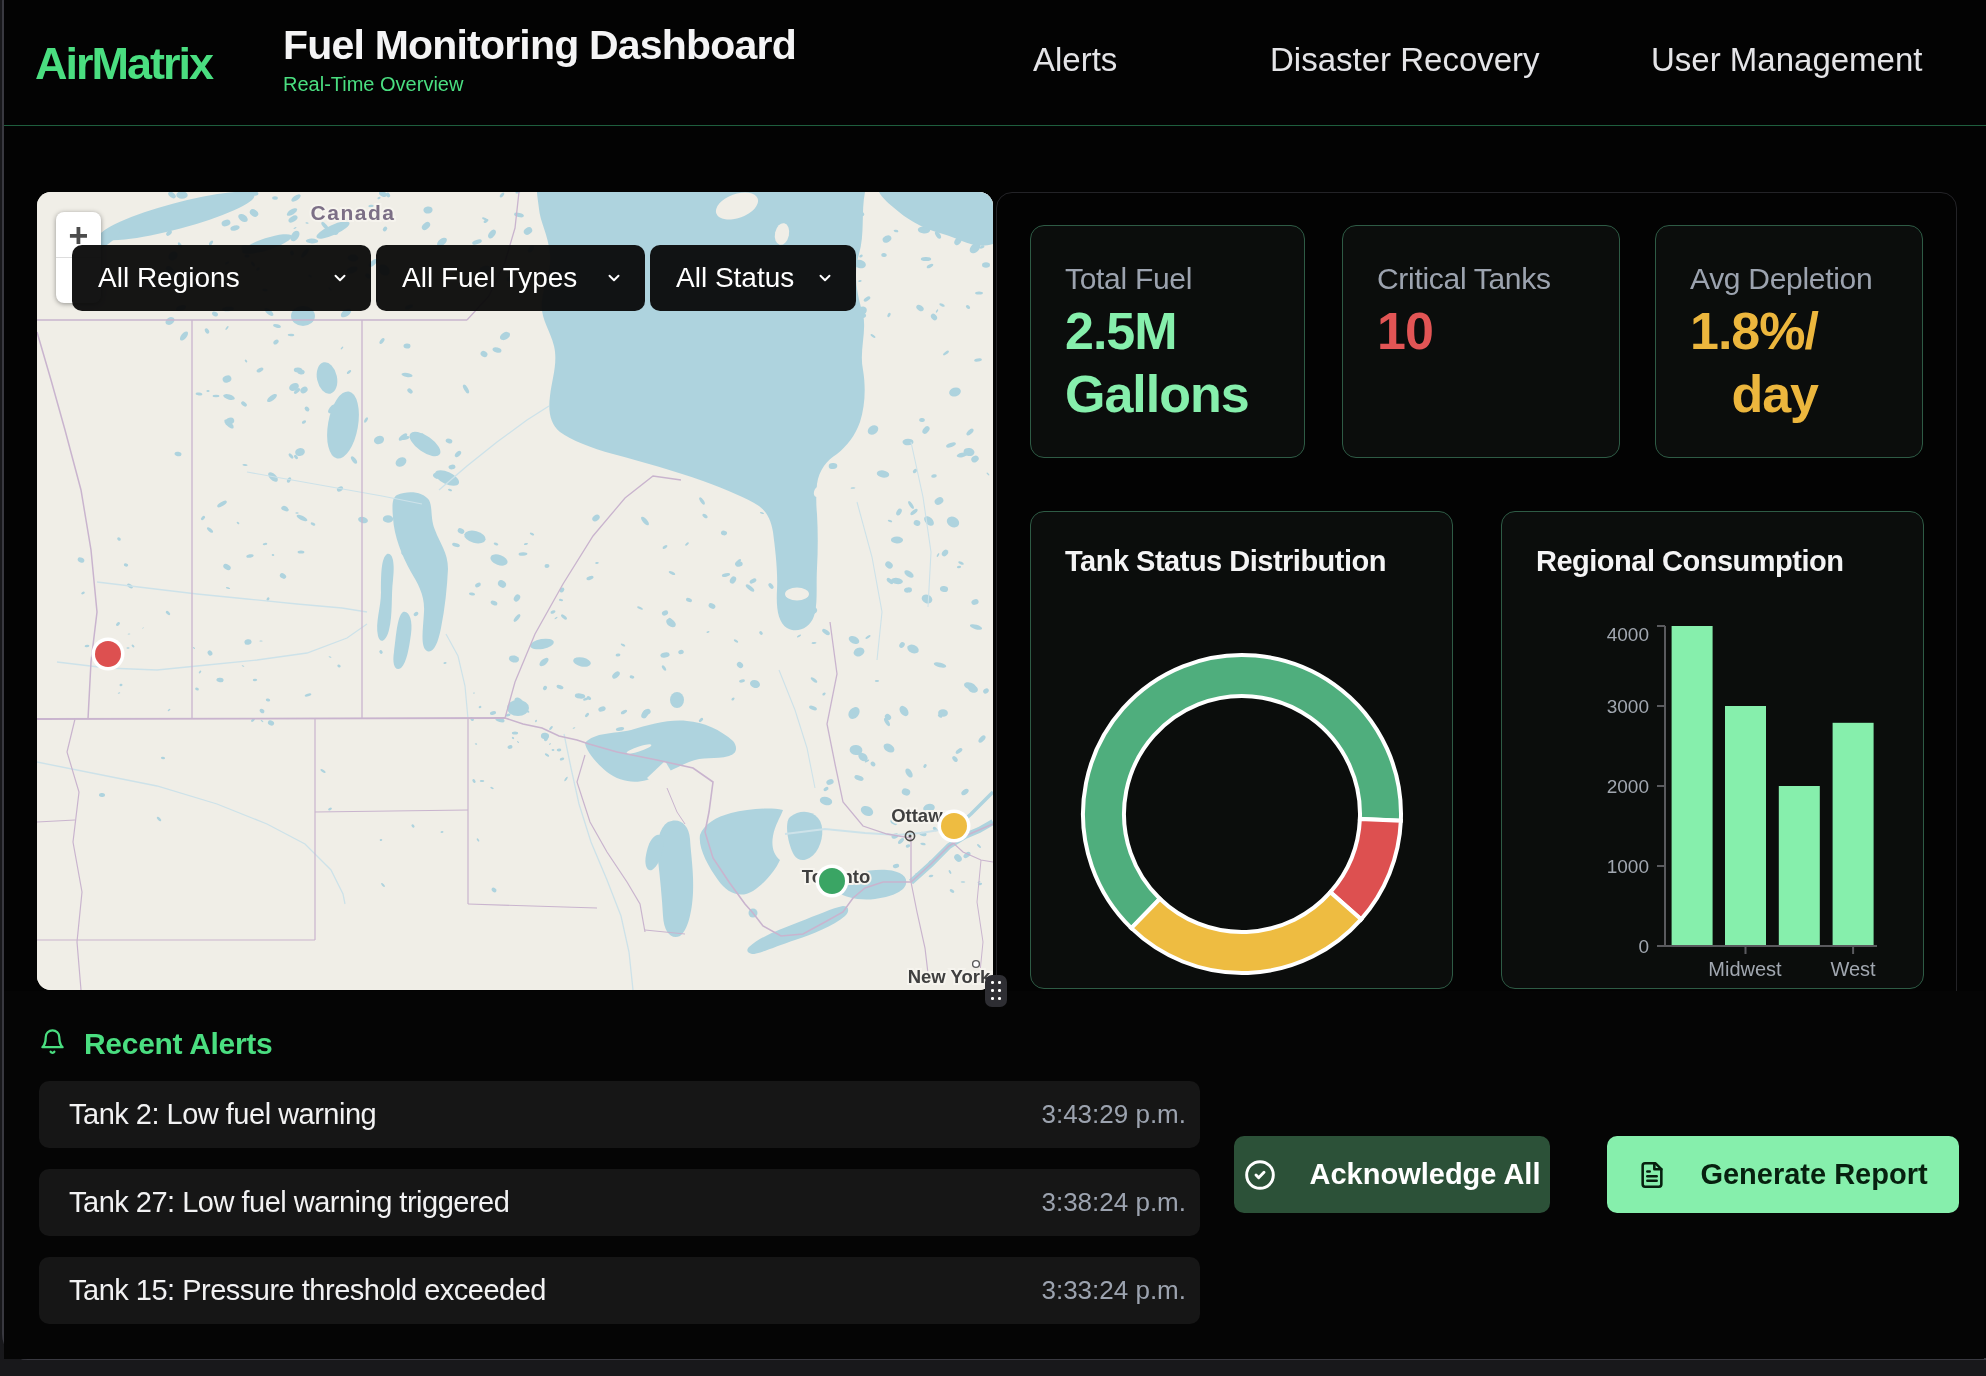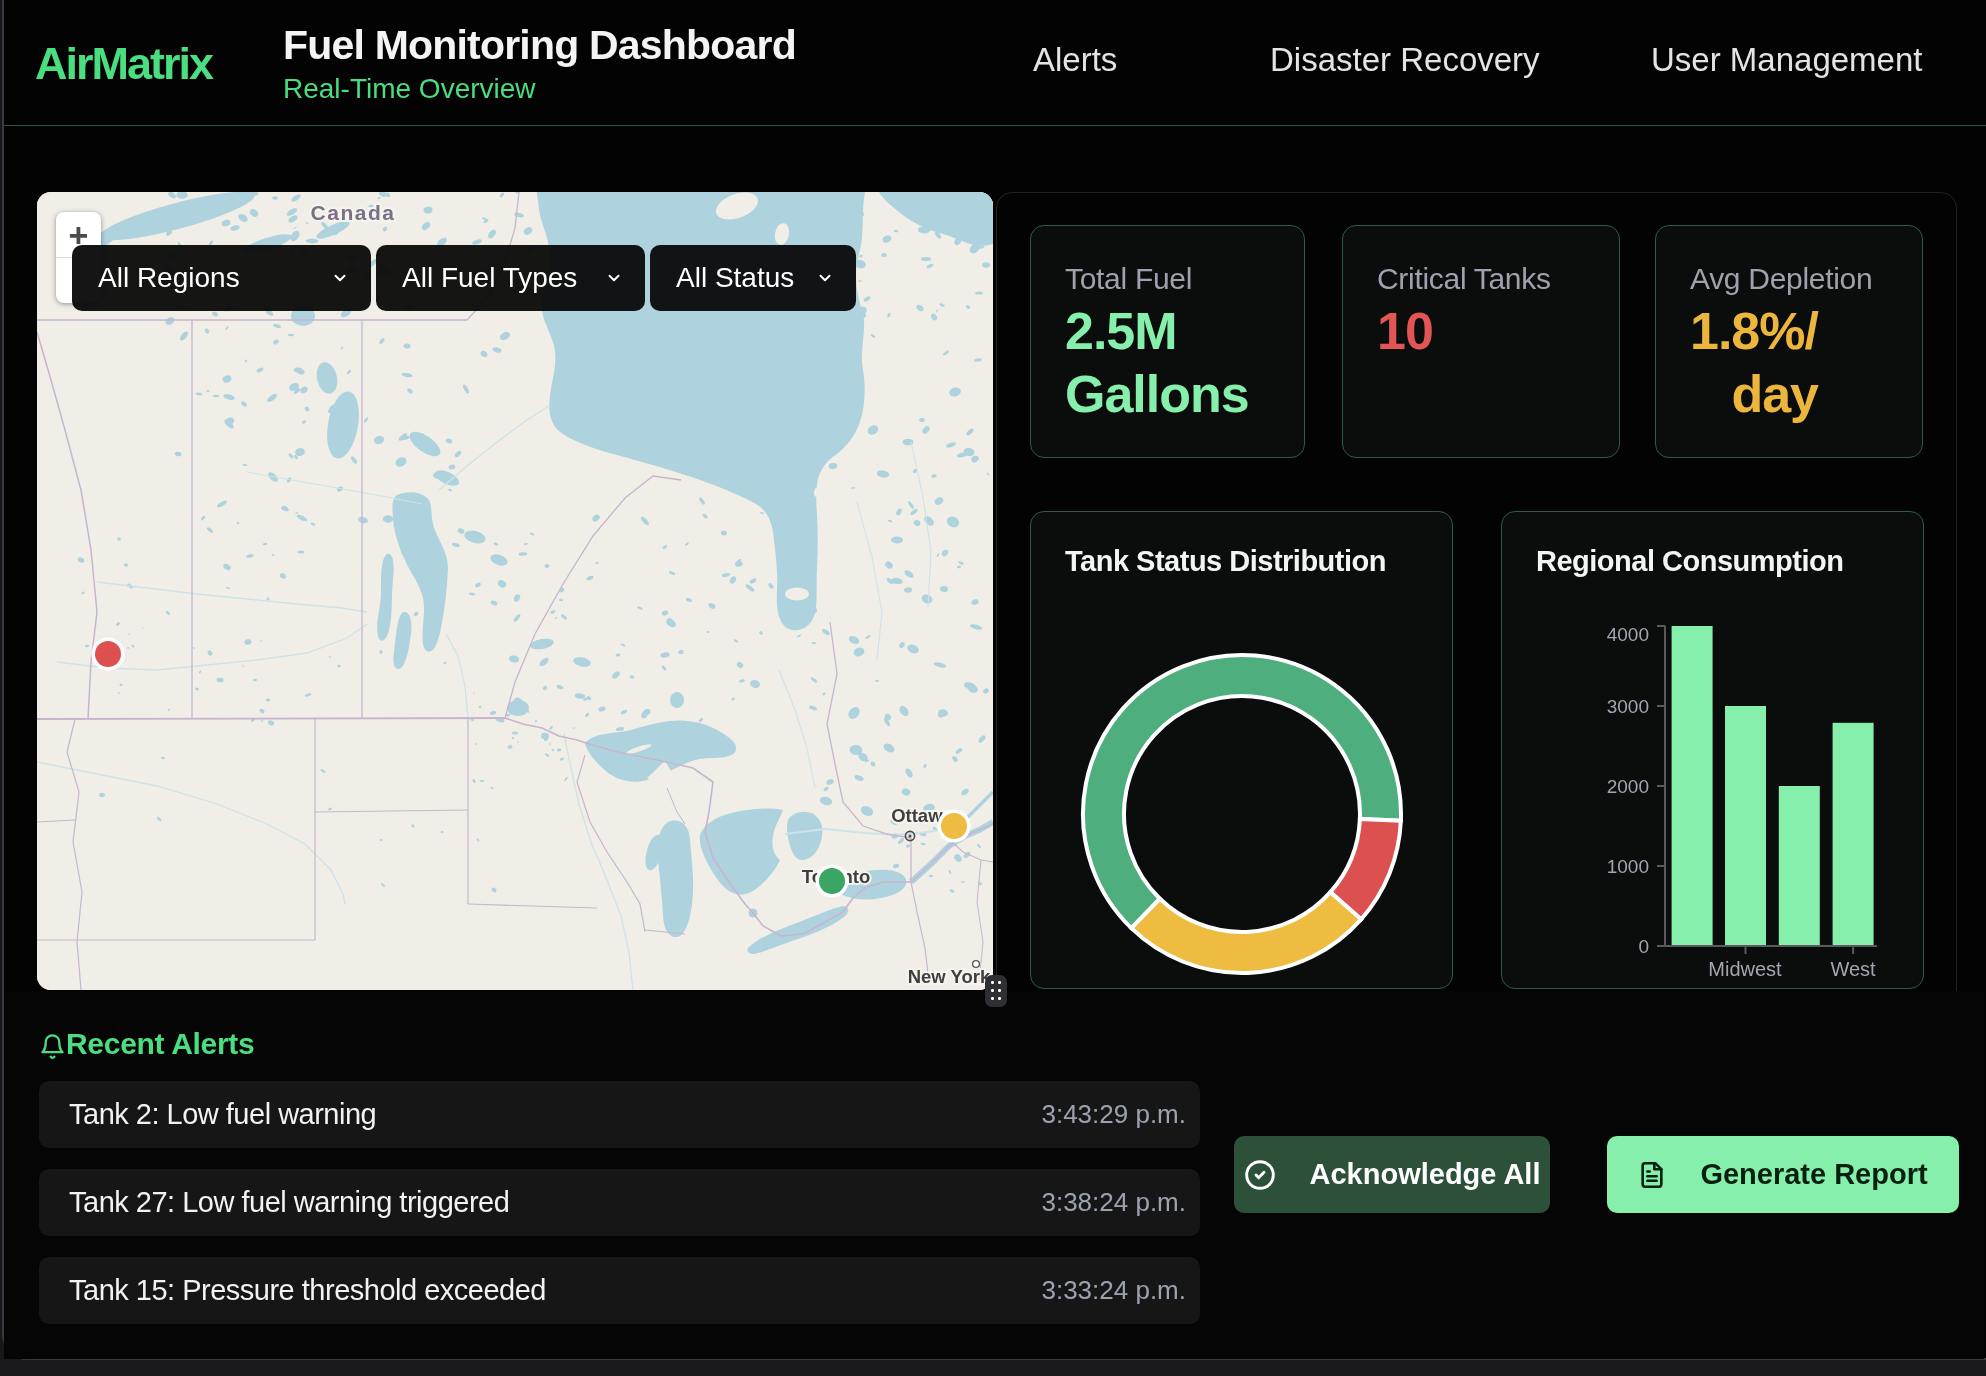--- a/index.html
+++ b/index.html
@@ -4,37 +4,37 @@
 * { margin:0; padding:0; box-sizing:border-box; }
 html,body { width:1986px; height:1376px; background:#18181b; overflow:hidden;
   font-family:"Liberation Sans", sans-serif; }
 #stage { position:absolute; inset:0; width:1986px; height:1376px; }
 .abs { position:absolute; }
 #window { left:2px; top:-24px; width:2020px; height:1384px; background:#030303;
   border:2px solid #393940; border-radius:26px; }
 #hline { left:4px; top:125px; width:1982px; height:1px; background:#1e5e3d; }
 #logo { left:35px; top:38px; font-size:45px; font-weight:bold; color:#4ade80; letter-spacing:-2px; }
 #title { left:283px; top:22px; font-size:41px; font-weight:bold; color:#f4f4f5; letter-spacing:-0.8px; }
-#subtitle { left:283px; top:73px; font-size:28px; color:#4ade80;text-align:center; }
+#subtitle { left:283px; top:73px; font-size:20px; color:#4ade80;text-align:center; }
 .nav { top:41px; font-size:33px; color:#e4e4e7; }
 #map { left:37px; top:192px; width:956px; height:798px; border-radius:14px; overflow:hidden; background:#f0eee7; }
 #zoomctl { position:absolute; left:19px; top:20px; width:45px; height:91px; background:#fff;
   border-radius:8px; box-shadow:0 1px 5px rgba(0,0,0,0.4); }
 #zoomctl .plus { position:absolute; left:0; top:0; width:45px; height:46px; color:#4c4c4c;
   font-size:34px; font-weight:bold; text-align:center; line-height:46px; border-bottom:1px solid #ddd; }
 .dd { position:absolute; top:53px; height:66px; background:rgba(8,8,8,0.95); border-radius:10px;
   display:flex; align-items:center; justify-content:space-between; padding:0 22px 0 26px;
   color:#fff; font-size:28px; font-weight:500; }
 #rpanel { left:996px; top:192px; width:961px; height:920px; border:1px solid #232327; border-radius:16px; }
 .card { position:absolute; background:#0b0d0c; border:1.5px solid #2e5b45; border-radius:14px; }
 .slabel { position:absolute; left:34px; top:36px; font-size:30px; color:#9ca3af; letter-spacing:-0.3px; }
 .sval { position:absolute; left:34px; top:74px; font-size:52px; font-weight:bold; line-height:63px; letter-spacing:-1px; }
 .ctitle { position:absolute; left:34px; top:33px; font-size:29px; font-weight:bold; color:#f4f4f5; letter-spacing:-0.5px; }
 #alerts { left:4px; top:991px; width:1980px; height:368px; background:#050505; }
-#rahead { position:absolute; left:35px; top:36px; display:flex; align-items:flex-end; }
+#rahead { position:absolute; left:35px; top:36px; display:flex; align-items:flex-start; gap:18px; }
 #rahead span { font-size:30px; font-weight:bold; color:#4ade80; letter-spacing:-0.3px; }
 .arow { position:absolute; left:35px; width:1161px; height:67px; background:#161616; border-radius:10px;
   display:flex; align-items:center; justify-content:space-between; padding:0 14px 0 30px; }
 .arow .t { font-size:29px; font-weight:500; color:#f2f2f3; letter-spacing:-0.5px; }
 .arow .tm { font-size:26px; color:#9ca3af; }
 .btn { position:absolute; top:145px; height:77px; border-radius:10px; display:flex;
   align-items:center; justify-content:center; gap:34px; font-size:29px; font-weight:bold; }
 #ack { left:1230px; width:316px; background:#2c5138; color:#fff; }
 #gen { left:1603px; width:352px; background:#86efac; color:#07200f; }
 #handle { left:985px; top:975px; width:22px; height:32px; background:#2e2e33; border-radius:7px; }

